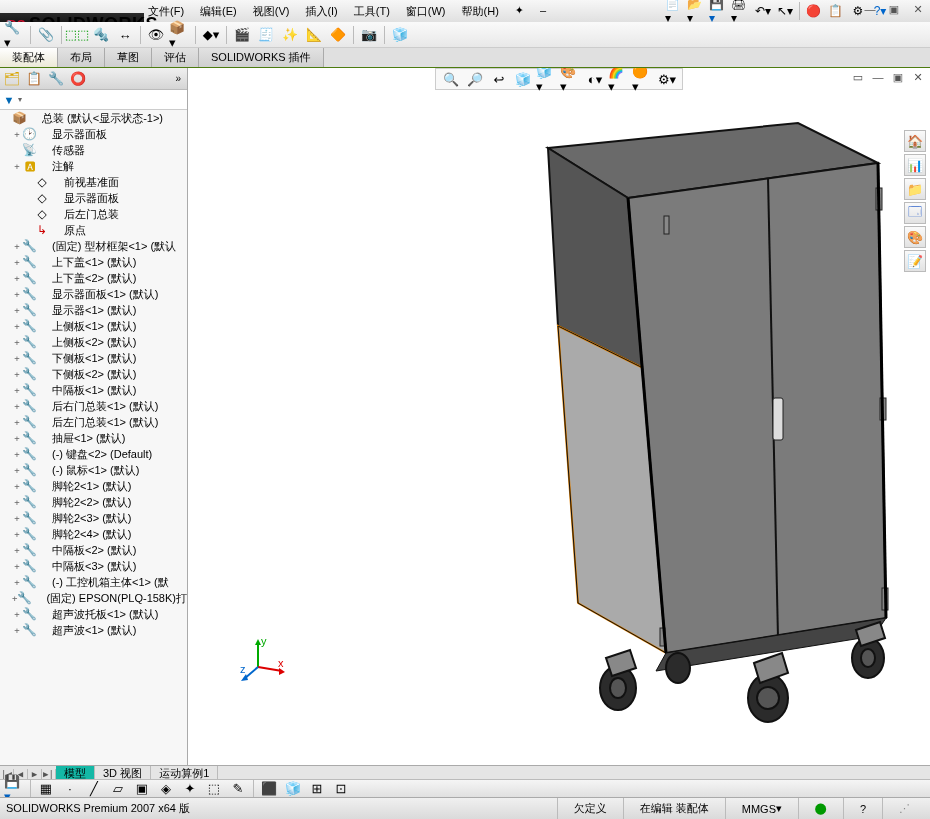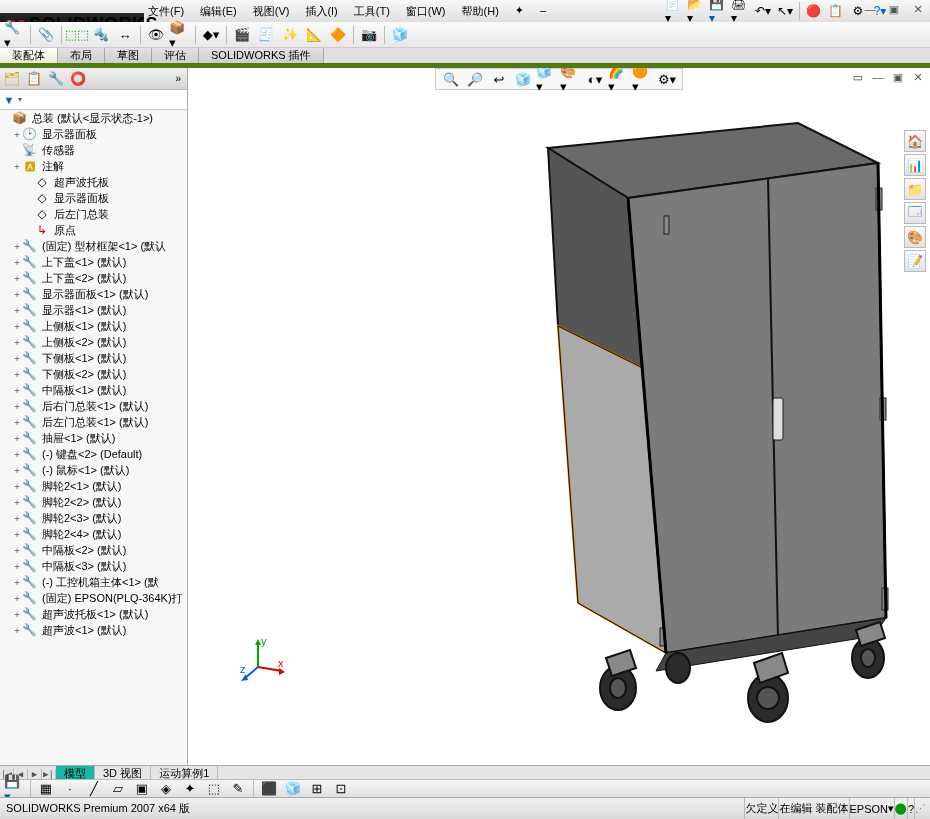--- a/index.html
+++ b/index.html
@@ -14,42 +14,42 @@
 
 .toolbar1 { height: 26px; background: linear-gradient(#fafafa,#e8e8e8); display: flex; align-items: center; padding: 0 4px; gap: 2px; border-bottom:1px solid #ccc; position:absolute; top:22px; left:0; right:0; }
 .tb-ico { width: 22px; height: 20px; display:inline-flex; align-items:center; justify-content:center; font-size:13px; }
 .tb-sep { width:1px; height:18px; background:#bbb; margin:0 2px; }
 
 
 .quickbar { position:absolute; top:0; right:40px; height:22px; display:flex; align-items:center; gap:2px; }
 .qb-ico { width:20px; height:18px; display:inline-flex; align-items:center; justify-content:center; font-size:12px; }
 
 
-.cmd-tabs { position:absolute; top:48px; left:0; right:0; height:20px; background:#e0e0e0; display:flex; border-bottom:5px solid #4d7c0f; }
+.cmd-tabs { position:absolute; top:48px; left:0; right:0; height:20px; background:#e0e0e0; display:flex; border-bottom:1px solid #4d7c0f; }
 .cmd-tab { padding: 2px 12px; background: linear-gradient(#e2e2e2,#cfcfcf); border-right:1px solid #aaa; font-size:11px; display:flex; align-items:center; }
 .cmd-tab.active { background: linear-gradient(#fff,#ece9d8); }
 
 
 .main { position:absolute; top:68px; left:0; right:0; bottom:54px; display:flex; }
 .feature-panel { width:188px; background:#f5f5f5; border-right:1px solid #aaa; display:flex; flex-direction:column; }
 .fp-tabs { height:22px; background:linear-gradient(#f0f0f0,#d5d5d5); display:flex; align-items:center; padding:0 2px; gap:2px; border-bottom:1px solid #bbb; }
 .fp-tab-ico { width:20px; height:18px; font-size:13px; display:inline-flex; align-items:center; justify-content:center; }
 .fp-chev { margin-left:auto; padding-right:4px; font-size:10px; }
 .fp-filter { height:20px; display:flex; align-items:center; border-bottom:1px solid #ccc; background:#fff; }
 .fp-filter-ico { width:18px; text-align:center; color:#0068b5; }
 .fp-filter-dd { font-size:8px; color:#666; }
 
 .tree { flex:1; overflow:auto; background:#f7f7f7; font-size:11px; }
 .tree::-webkit-scrollbar { width:16px; }
 .tree::-webkit-scrollbar-track { background:#eee; }
 .tree::-webkit-scrollbar-thumb { background:#c0c0c0; border:1px solid #999; }
 .tree-item { display:flex; align-items:center; height:16px; white-space:nowrap; padding-left:2px; }
 .exp { width:10px; text-align:center; font-size:9px; color:#666; font-family:monospace; }
 .ti-ico { width:16px; text-align:center; font-size:12px; }
-.ti-lab { margin-left:4px; }
+.ti-lab { margin-left:14px; }
 .lvl1 { padding-left:2px; }
 .lvl2 { padding-left:12px; }
 .lvl3 { padding-left:24px; }
 
 .viewport { flex:1; background:#fff; position:relative; overflow:hidden; }
 .vp-toolbar { position:absolute; top:0; left:50%; transform:translateX(-50%); height:22px; display:flex; align-items:center; gap:2px; background:rgba(245,245,245,0.7); padding:0 4px; border:1px solid #ccc; }
 .vp-winbtns { position:absolute; top:2px; right:4px; display:flex; gap:4px; }
 .triad { position:absolute; left:50px; bottom:80px; width:48px; height:48px; }
 
 .side-toolbar { position:absolute; right:4px; top:62px; width:22px; display:flex; flex-direction:column; gap:2px; }
@@ -63,21 +63,21 @@
 .mt-nav { display:flex; }
 .mt-nav span { width:14px; text-align:center; border-right:1px solid #bbb; font-family:monospace; font-size:9px; color:#555; }
 .mt-tab { padding:0 8px; border-right:1px solid #bbb; }
 .mt-tab.active { background:#14b8a6; }
 
 
 .bottom-toolbar { position:absolute; left:0; right:0; bottom:22px; height:18px; background:linear-gradient(#f5f5f5,#e0e0e0); display:flex; align-items:center; padding:0 4px; gap:2px; border-top:1px solid #bbb; }
 
 
 .statusbar { position:absolute; left:0; right:0; bottom:0; height:22px; background:linear-gradient(#f0f0f0,#dadada); display:flex; align-items:center; padding:0 6px; font-size:11px; border-top:1px solid #aaa; }
-.status-seg { padding:0 0; border-left:1px solid #bbb; height:100%; display:flex; align-items:center; }
+.status-seg { padding:0 16px; border-left:1px solid #bbb; height:100%; display:flex; align-items:center; }
 
 
 .cabinet-svg { position:absolute; left:190px; top:30px; }
 </style>
 </head>
 <body>
 
 <div class="menubar">
   <div id="menus" style="display: flex;">
       <div class="menu-item">文件(F)</div>
@@ -177,21 +177,21 @@
           <span class="ti-lab">传感器</span>
         </div>
         <div class="tree-item lvl2">
           <span class="exp">+</span>
           <span class="ti-ico" style="color: rgb(217, 165, 0);">🅰</span>
           <span class="ti-lab">注解</span>
         </div>
         <div class="tree-item lvl3">
           <span class="exp"></span>
           <span class="ti-ico">◇</span>
-          <span class="ti-lab">超声波托板</span>
+          <span class="ti-lab">前视基准面</span>
         </div>
         <div class="tree-item lvl3">
           <span class="exp"></span>
           <span class="ti-ico">◇</span>
           <span class="ti-lab">显示器面板</span>
         </div>
         <div class="tree-item lvl3">
           <span class="exp"></span>
           <span class="ti-ico">◇</span>
           <span class="ti-lab">后左门总装</span>
@@ -307,21 +307,21 @@
           <span class="ti-lab">中隔板&lt;3&gt; (默认)</span>
         </div>
         <div class="tree-item lvl2">
           <span class="exp">+</span>
           <span class="ti-ico">🔧</span>
           <span class="ti-lab">(-) 工控机箱主体&lt;1&gt; (默</span>
         </div>
         <div class="tree-item lvl2">
           <span class="exp">+</span>
           <span class="ti-ico">🔧</span>
-          <span class="ti-lab">(固定) EPSON(PLQ-364K)打</span>
+          <span class="ti-lab">(固定) EPSON(PLQ-158K)打</span>
         </div>
         <div class="tree-item lvl2">
           <span class="exp">+</span>
           <span class="ti-ico">🔧</span>
           <span class="ti-lab">超声波托板&lt;1&gt; (默认)</span>
         </div>
         <div class="tree-item lvl2">
           <span class="exp">+</span>
           <span class="ti-ico">🔧</span>
           <span class="ti-lab">超声波&lt;1&gt; (默认)</span>
@@ -456,17 +456,17 @@
   <span class="tb-ico" style="color:#06c">🧊</span>
   <span class="tb-ico">⊞</span>
   <span class="tb-ico">⊡</span>
 </div>
 
 <div class="statusbar">
   <span>SOLIDWORKS Premium 2007 x64 版</span>
   <span style="flex:1"></span>
   <span class="status-seg">欠定义</span>
   <span class="status-seg">在编辑 装配体</span>
-  <span class="status-seg"><span>EPSON</span> ▾</span>
+  <span class="status-seg"><span>MMGS</span> ▾</span>
   <span class="status-seg" style="color:#090">⬤</span>
   <span class="status-seg">?</span>
   <span class="status-seg" style="letter-spacing:-2px;color:#888">⋰</span>
 </div>
 
 </body></html>

